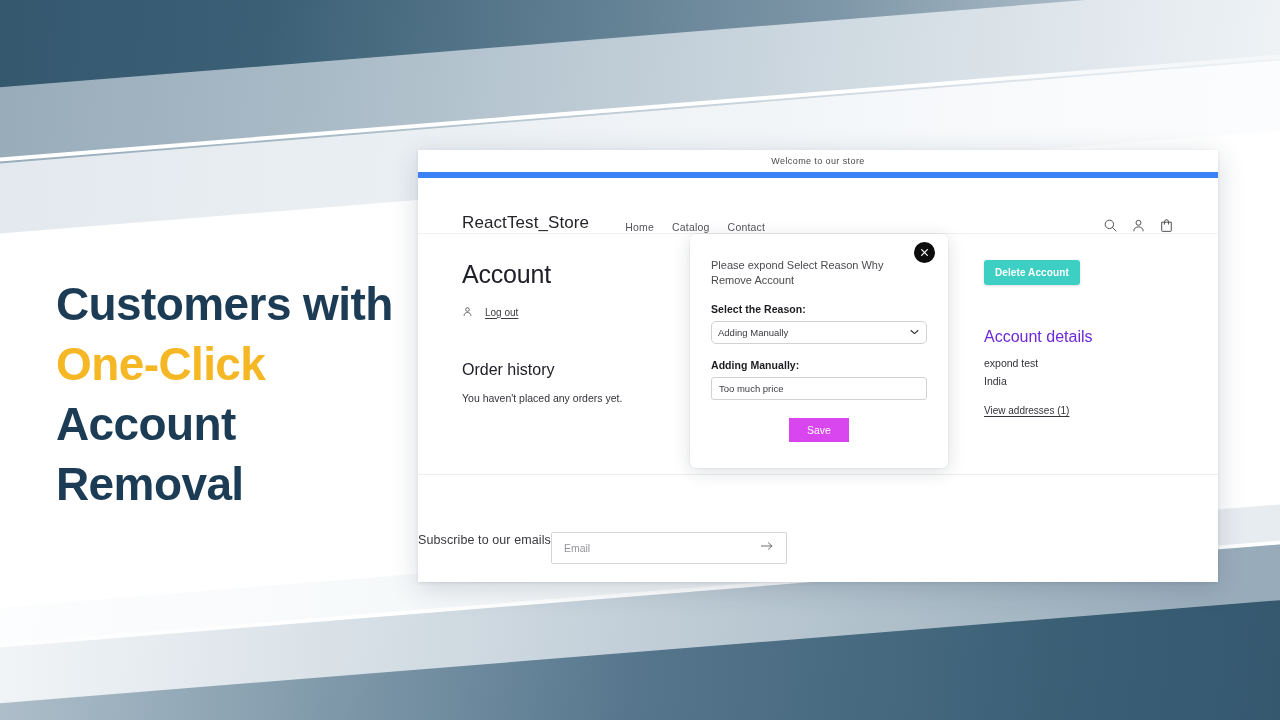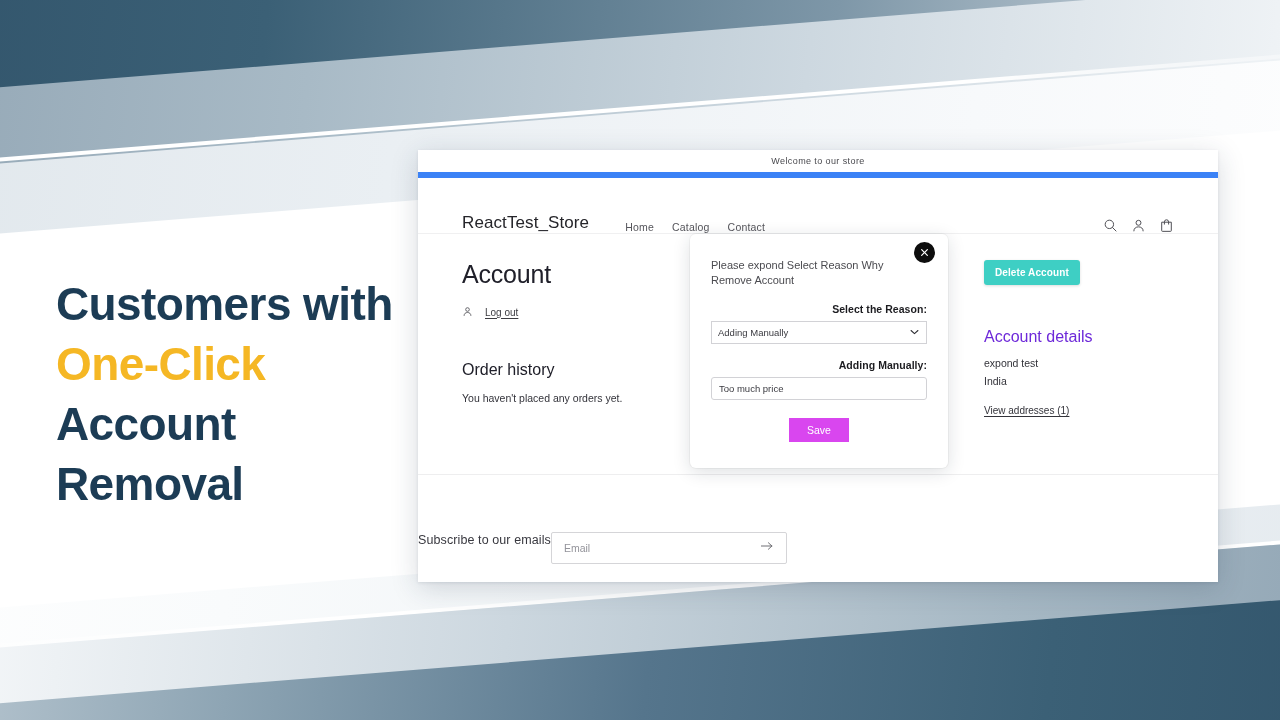--- a/index.html
+++ b/index.html
@@ -308,28 +308,27 @@
     line-height: 15px;
     color: #4b4b50;
     width: 180px;
   }
   .modal-label {
     margin-top: 15px;
     font-size: 10.5px;
     font-weight: bold;
     color: #1c1c20;
     letter-spacing: 0.05px;
-    text-align: right;
   }
   .modal-select {
     margin-top: 6px;
     width: 100%;
     height: 23px;
     border: 1px solid #d2d2d6;
-    border-radius: 0;
+    border-radius: 5px;
     background: #ffffff;
     font-family: "Liberation Sans", sans-serif;
     font-size: 9.5px;
     color: #3a3a40;
     padding: 0 6px;
     appearance: none;
     cursor: pointer;
     position: relative;
   }
   .select-wrap { position: relative; }

